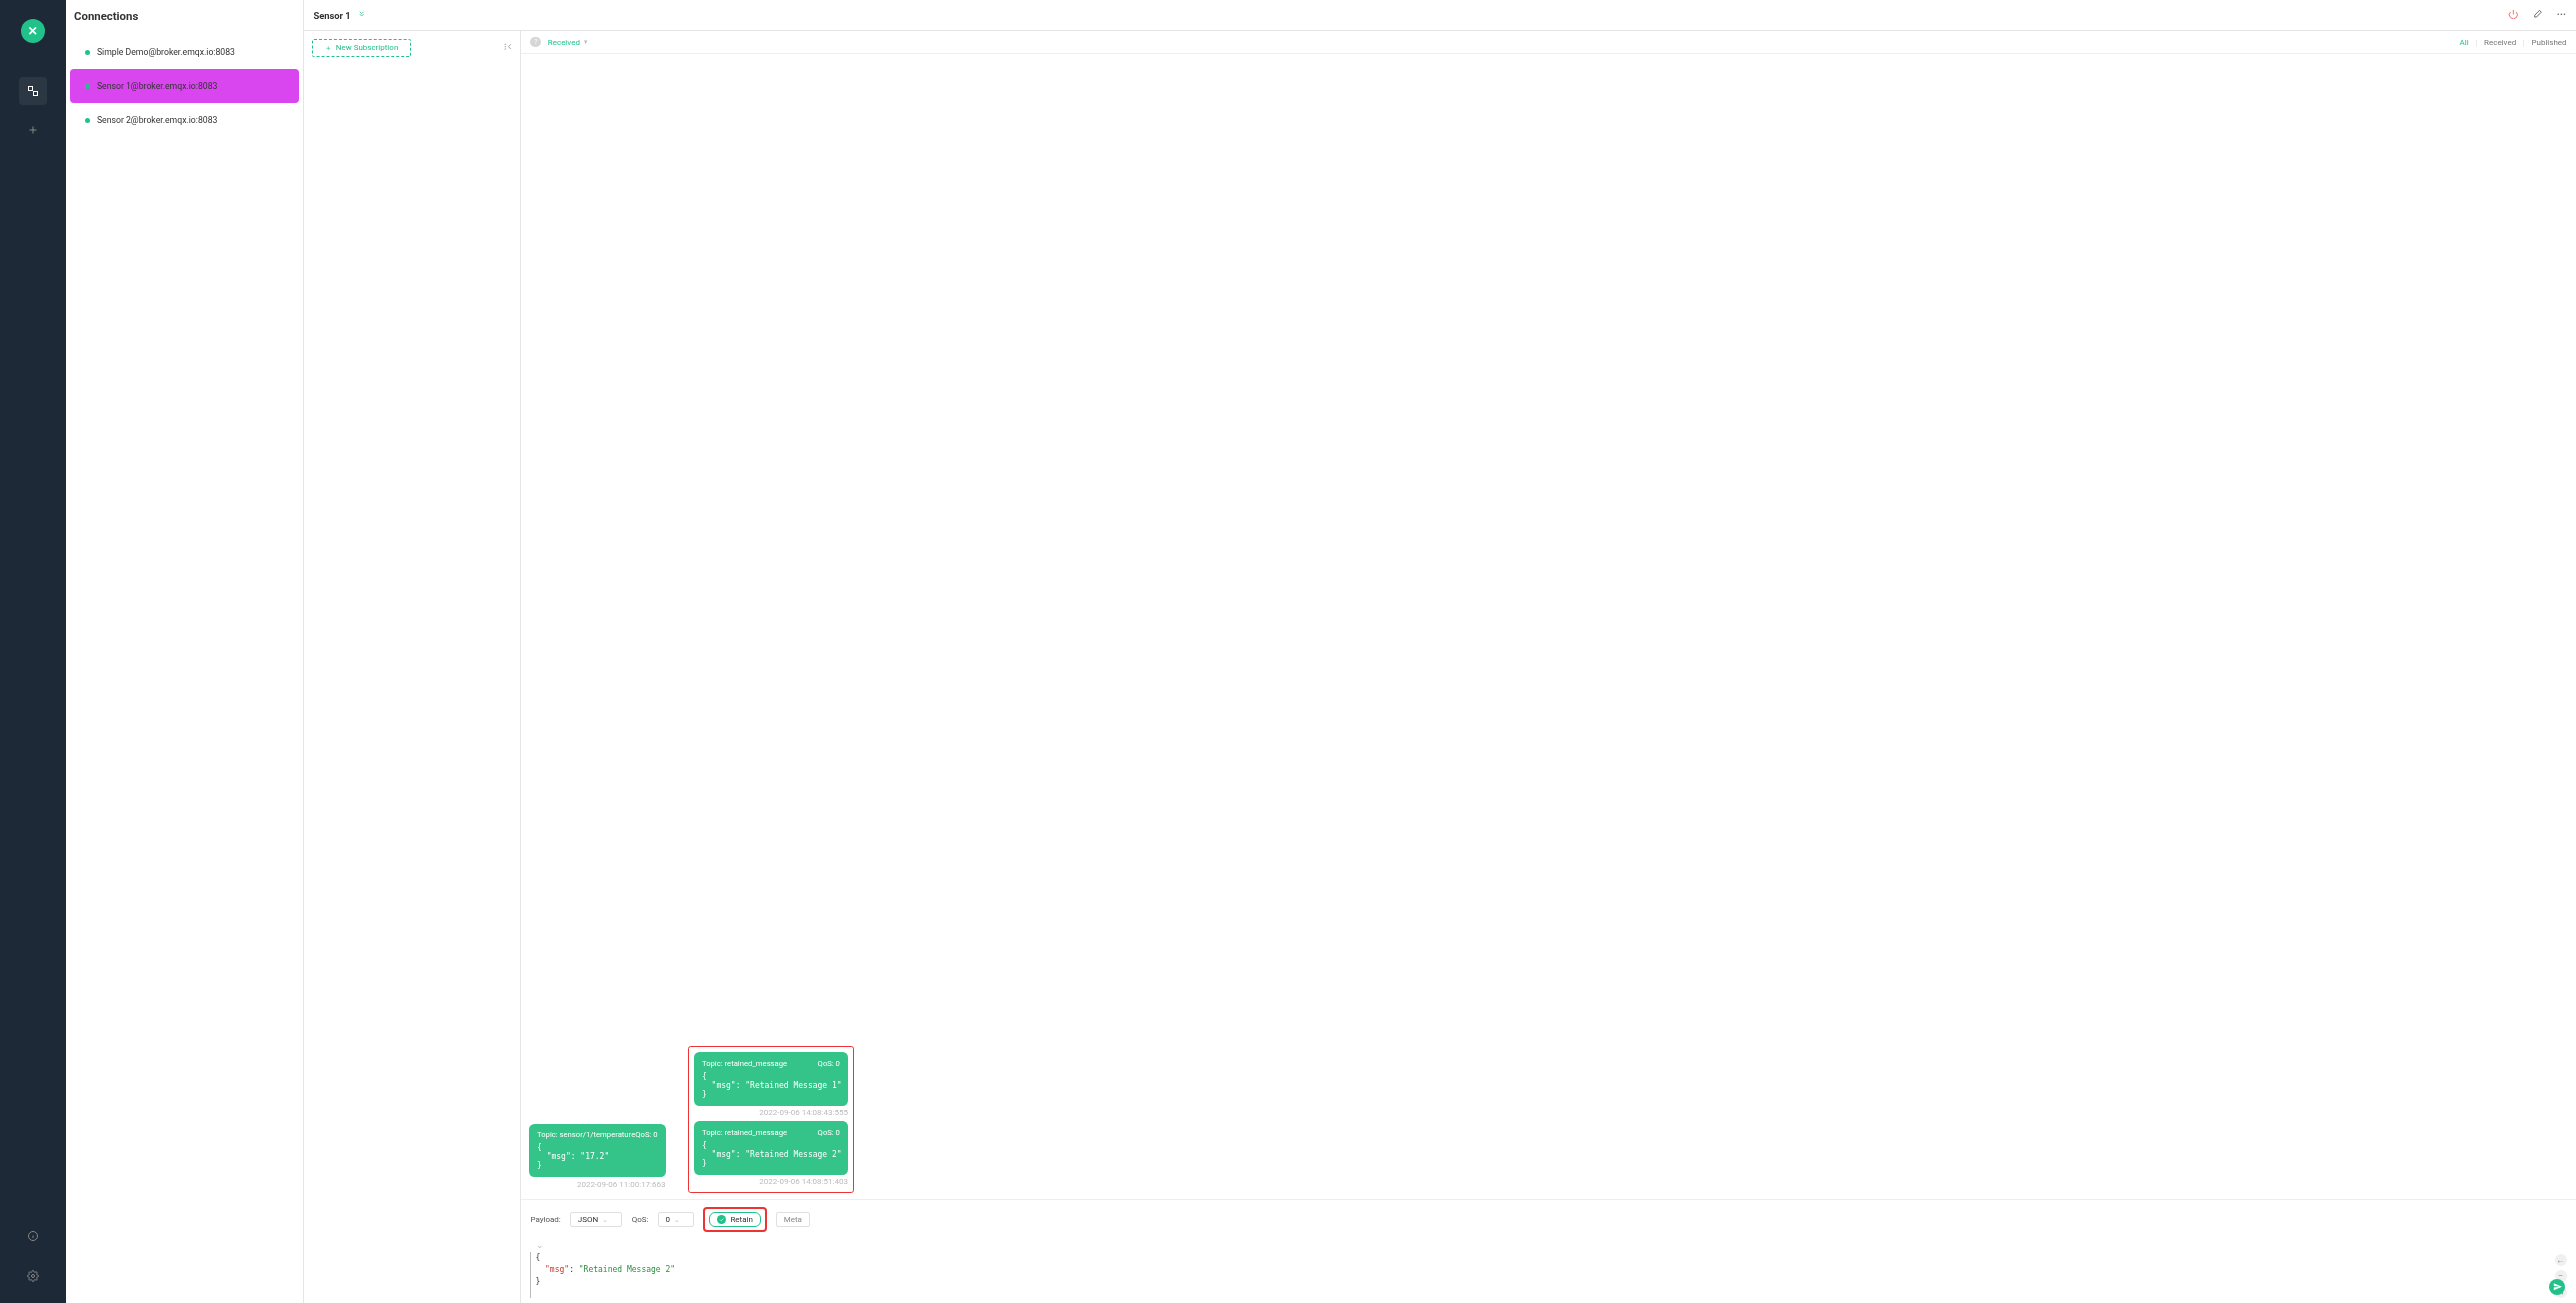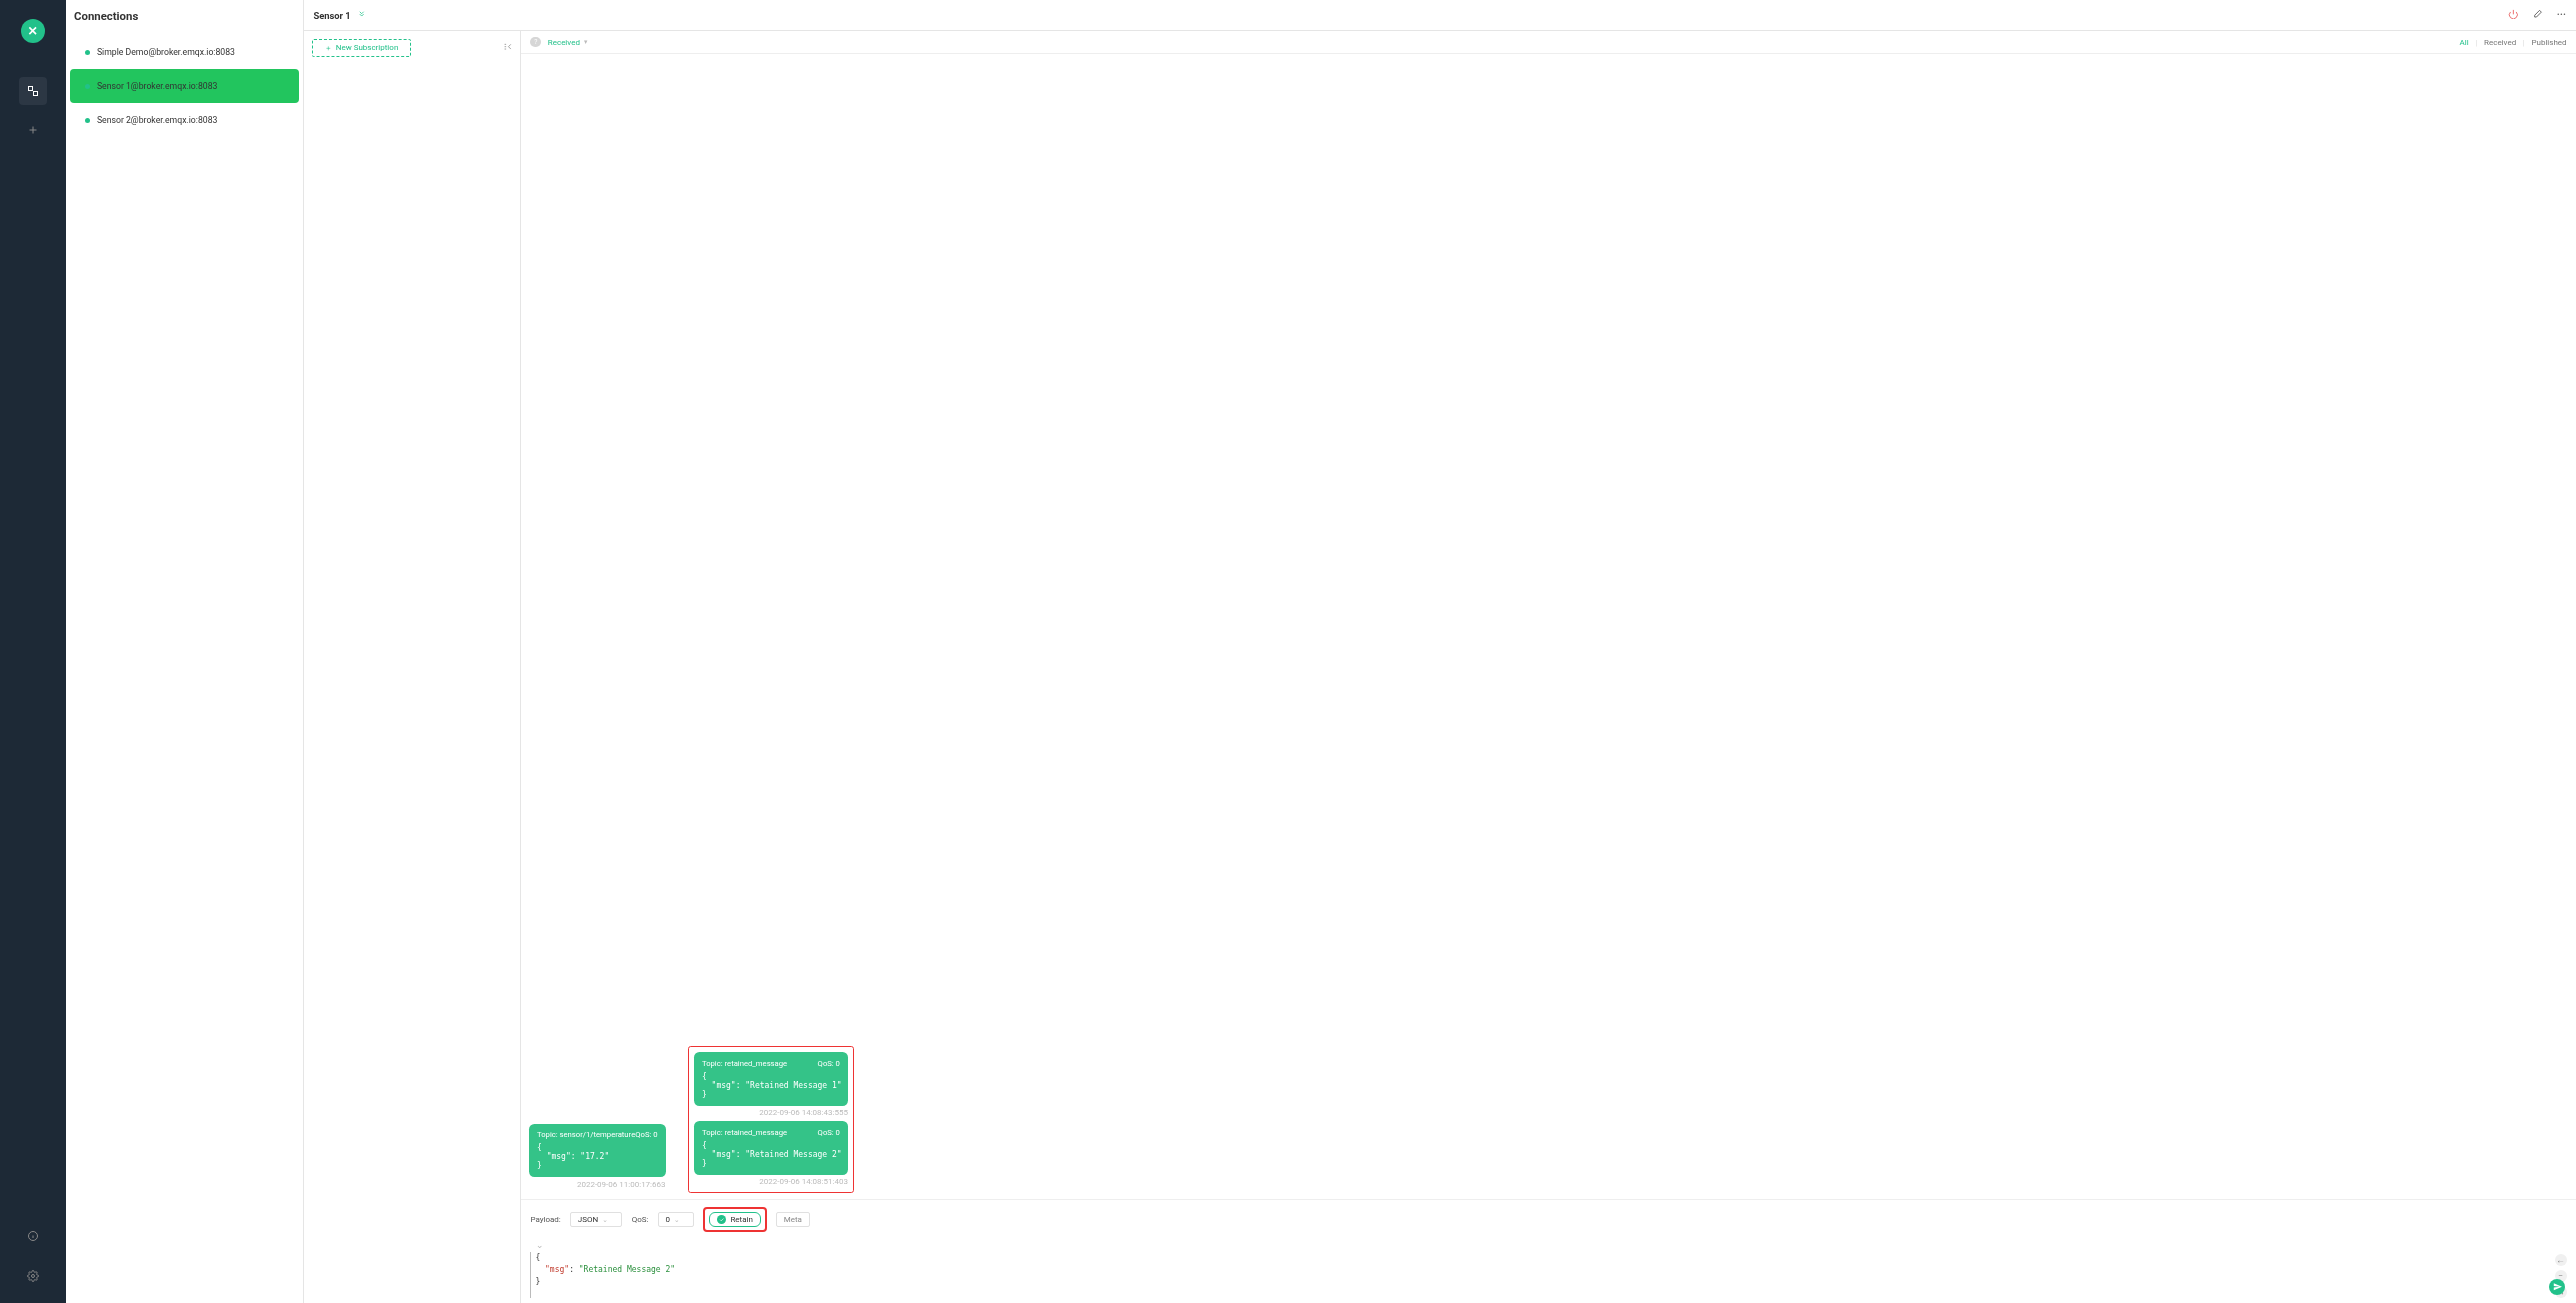--- a/index.html
+++ b/index.html
@@ -12,21 +12,21 @@
 .logo svg { width: 13.4px; height: 13.4px; }
 .icon-btn { width: 28px; height: 28px; display: flex; align-items: center; justify-content: center; border-radius: 4px; margin-bottom: 10.7px; cursor: pointer; }
 .icon-btn.active { background: #2c3744; }
 .icon-btn svg { width: 12px; height: 12px; }
 .icon-sidebar-bottom { margin-top: auto; margin-bottom: 13.4px; display: flex; flex-direction: column; align-items: center; gap: 12px; }
 
 
 .connections-panel { width: 238px; border-right: 0.7px solid #e5e5e5; display: flex; flex-direction: column; }
 .connections-header { padding: 9.4px 8px 12px; font-size: 11.4px; font-weight: 700; }
 .conn-item { padding: 12px 8px 12px 14.8px; font-size: 8.7px; display: flex; align-items: center; gap: 6.7px; cursor: pointer; margin: 0 4px; border-radius: 4px; }
-.conn-item.active { background: #22c55e; }
+.conn-item.active { background: #d946ef; }
 .dot { width: 5.4px; height: 5.4px; border-radius: 50%; background: #22c18a; flex-shrink: 0; }
 
 
 .main { flex: 1; display: flex; flex-direction: column; min-width: 0; }
 .topbar { height: 31px; border-bottom: 0.7px solid #e5e5e5; display: flex; align-items: center; padding: 0 9.4px; }
 .topbar-title { font-weight: 700; font-size: 9.4px; margin-right: 6.7px; }
 .chevr { color: #22c18a; cursor: pointer; }
 .topbar-actions { margin-left: auto; display: flex; align-items: center; gap: 13.4px; }
 .topbar-actions span { cursor: pointer; }
 .power-icon { color: #e95f5f; }

